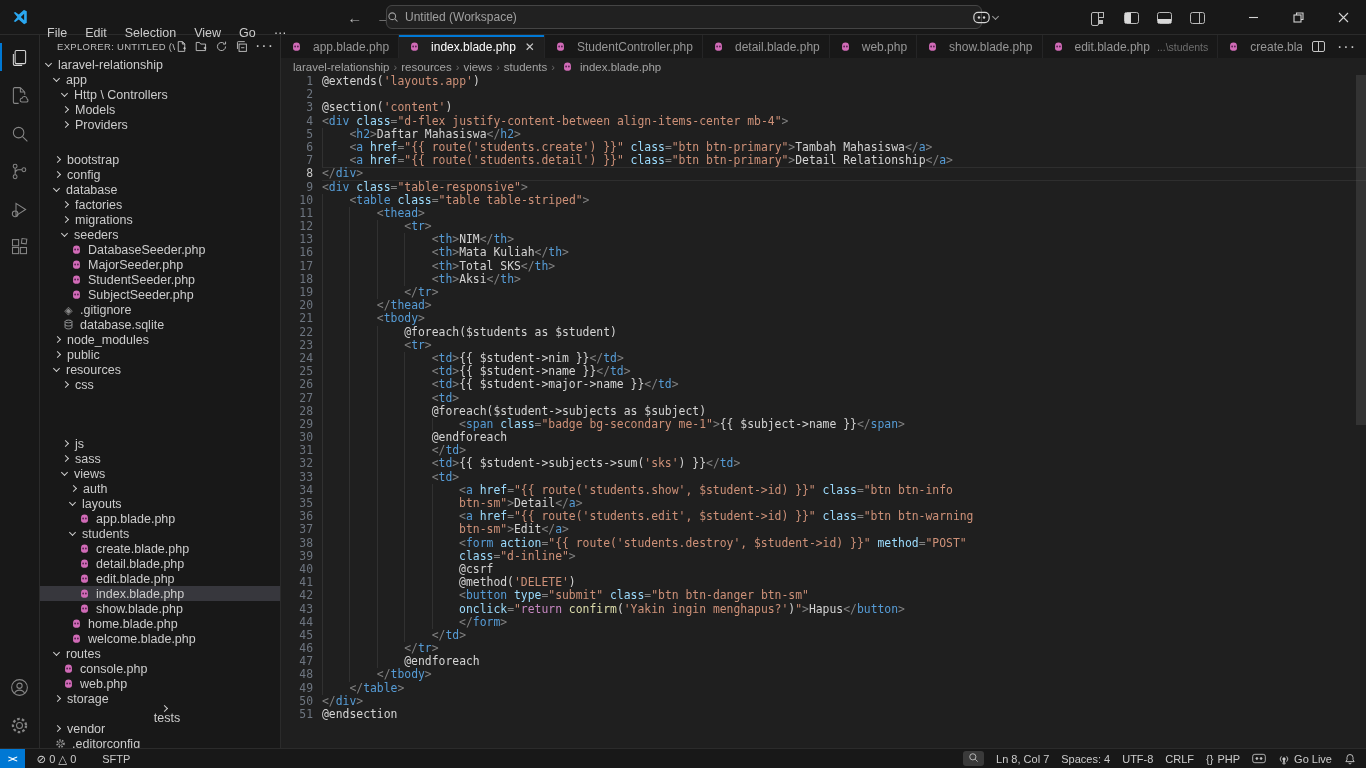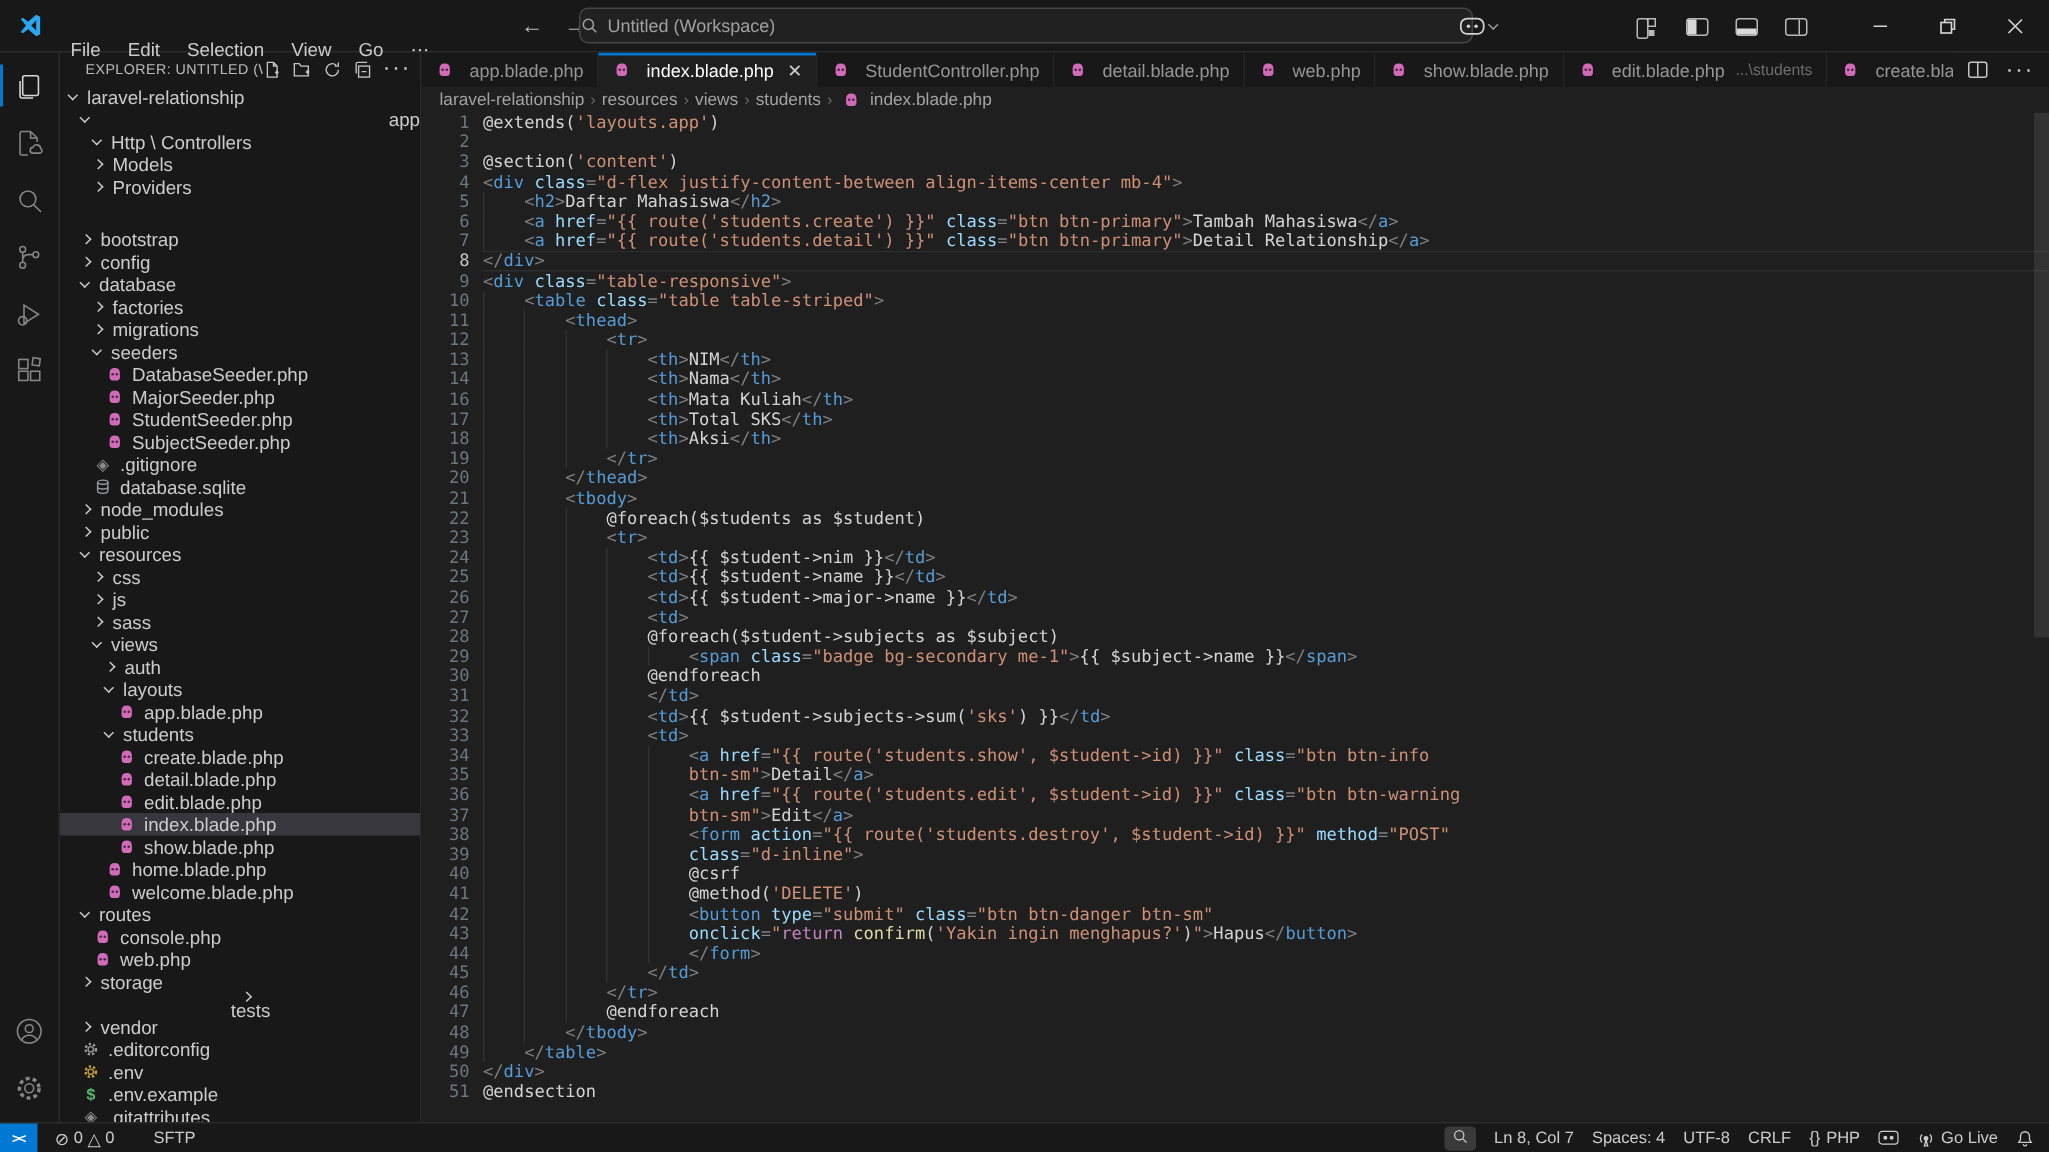--- a/index.html
+++ b/index.html
@@ -239,21 +239,21 @@
             <path d="M3 11V3a1 1 0 0 1 1-1h8M7.5 9.5h4"></path>
           </svg>
         <span style="letter-spacing:1px">···</span>
       </span>
     </div>
     <div class="tree">
         <div class="tree-row" style="padding-left: 6px;">
           <span class="chev open"></span>
           <span>laravel-relationship</span>
         </div>
-        <div class="tree-row" style="padding-left: 14px; justify-content: space-between;">
+        <div class="tree-row" style="padding-left: 14px;">
           <span class="chev open"></span>
           <span>app</span>
         </div>
         <div class="tree-row" style="padding-left: 22px;">
           <span class="chev open"></span>
           <span>Http \ Controllers</span>
         </div>
         <div class="tree-row" style="padding-left: 22px;">
           <span class="chev closed"></span>
           <span>Models</span>
@@ -348,21 +348,21 @@
           <span>public</span>
         </div>
         <div class="tree-row" style="padding-left: 14px;">
           <span class="chev open"></span>
           <span>resources</span>
         </div>
         <div class="tree-row" style="padding-left: 22px;">
           <span class="chev closed"></span>
           <span>css</span>
         </div>
-        <div class="tree-row" style="padding-left: 22px;">
+        <div class="tree-row" style="padding-left: 22px; margin-top: 44px;">
           <span class="chev closed"></span>
           <span>js</span>
         </div>
         <div class="tree-row" style="padding-left: 22px;">
           <span class="chev closed"></span>
           <span>sass</span>
         </div>
         <div class="tree-row" style="padding-left: 22px;">
           <span class="chev open"></span>
           <span>views</span>
@@ -685,24 +685,20 @@
           </div>
           <div class="code-line">
             <span class="gutter">12</span>
             <span class="line-content"><span class="ig"></span><span class="ig"></span><span class="ig"></span><span class="tk-p">&lt;</span><span class="tk-t">tr</span><span class="tk-p">&gt;</span></span>
           </div>
           <div class="code-line">
             <span class="gutter">13</span>
             <span class="line-content"><span class="ig"></span><span class="ig"></span><span class="ig"></span><span class="ig"></span><span class="tk-p">&lt;</span><span class="tk-t">th</span><span class="tk-p">&gt;</span><span class="tk-w">NIM</span><span class="tk-p">&lt;/</span><span class="tk-t">th</span><span class="tk-p">&gt;</span></span>
           </div>
           <div class="code-line">
-            <span class="gutter">14</span>
-            <span class="line-content"><span class="ig"></span><span class="ig"></span><span class="ig"></span><span class="ig"></span><span class="tk-p">&lt;</span><span class="tk-t">th</span><span class="tk-p">&gt;</span><span class="tk-w">Nama</span><span class="tk-p">&lt;/</span><span class="tk-t">th</span><span class="tk-p">&gt;</span></span>
-          </div>
-          <div class="code-line">
             <span class="gutter">16</span>
             <span class="line-content"><span class="ig"></span><span class="ig"></span><span class="ig"></span><span class="ig"></span><span class="tk-p">&lt;</span><span class="tk-t">th</span><span class="tk-p">&gt;</span><span class="tk-w">Mata Kuliah</span><span class="tk-p">&lt;/</span><span class="tk-t">th</span><span class="tk-p">&gt;</span></span>
           </div>
           <div class="code-line">
             <span class="gutter">17</span>
             <span class="line-content"><span class="ig"></span><span class="ig"></span><span class="ig"></span><span class="ig"></span><span class="tk-p">&lt;</span><span class="tk-t">th</span><span class="tk-p">&gt;</span><span class="tk-w">Total SKS</span><span class="tk-p">&lt;/</span><span class="tk-t">th</span><span class="tk-p">&gt;</span></span>
           </div>
           <div class="code-line">
             <span class="gutter">18</span>
             <span class="line-content"><span class="ig"></span><span class="ig"></span><span class="ig"></span><span class="ig"></span><span class="tk-p">&lt;</span><span class="tk-t">th</span><span class="tk-p">&gt;</span><span class="tk-w">Aksi</span><span class="tk-p">&lt;/</span><span class="tk-t">th</span><span class="tk-p">&gt;</span></span>

